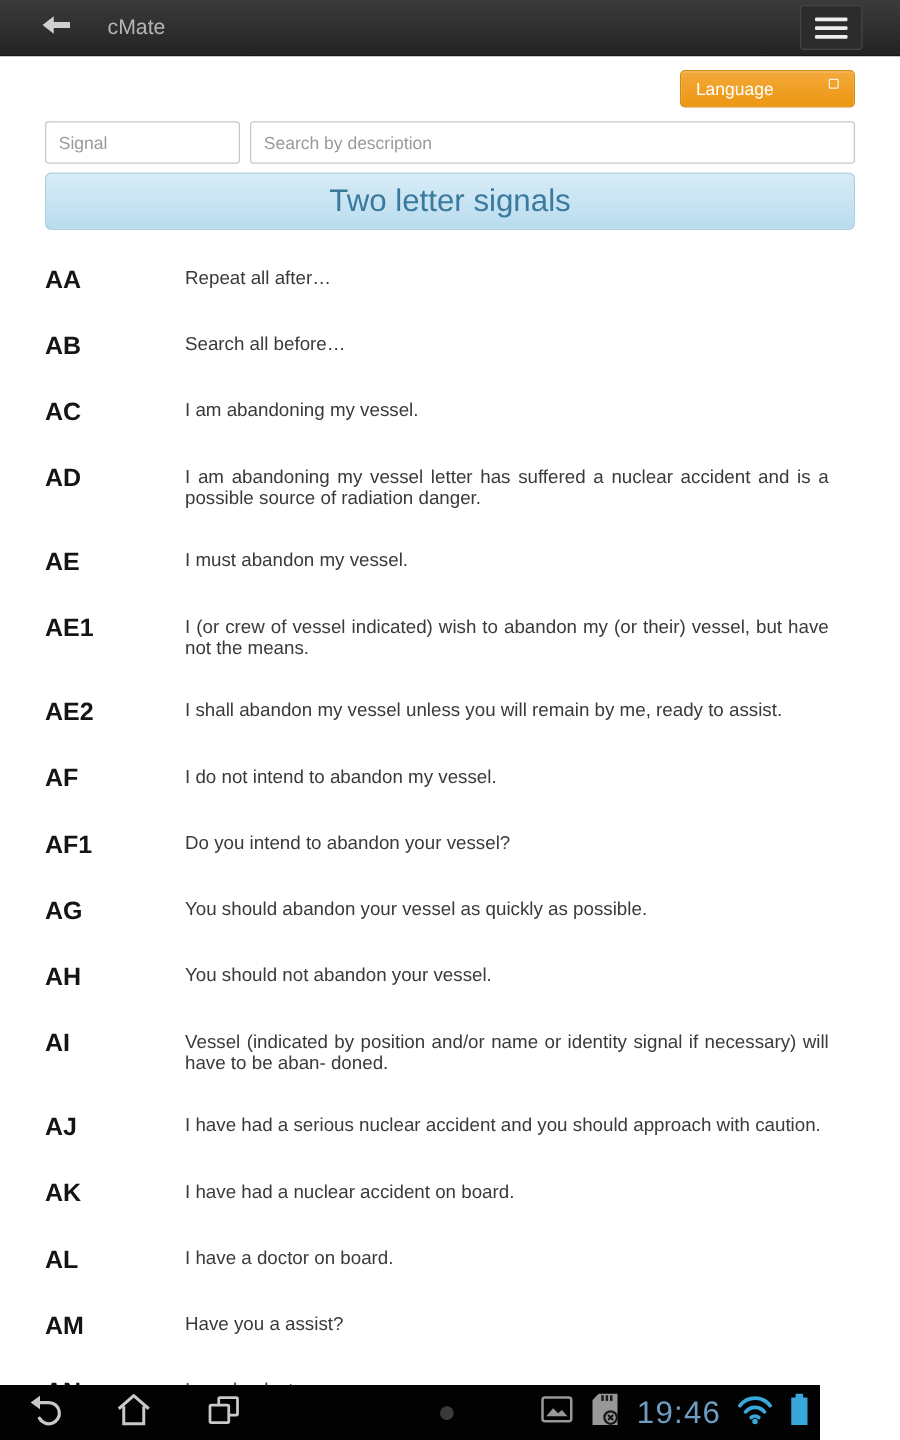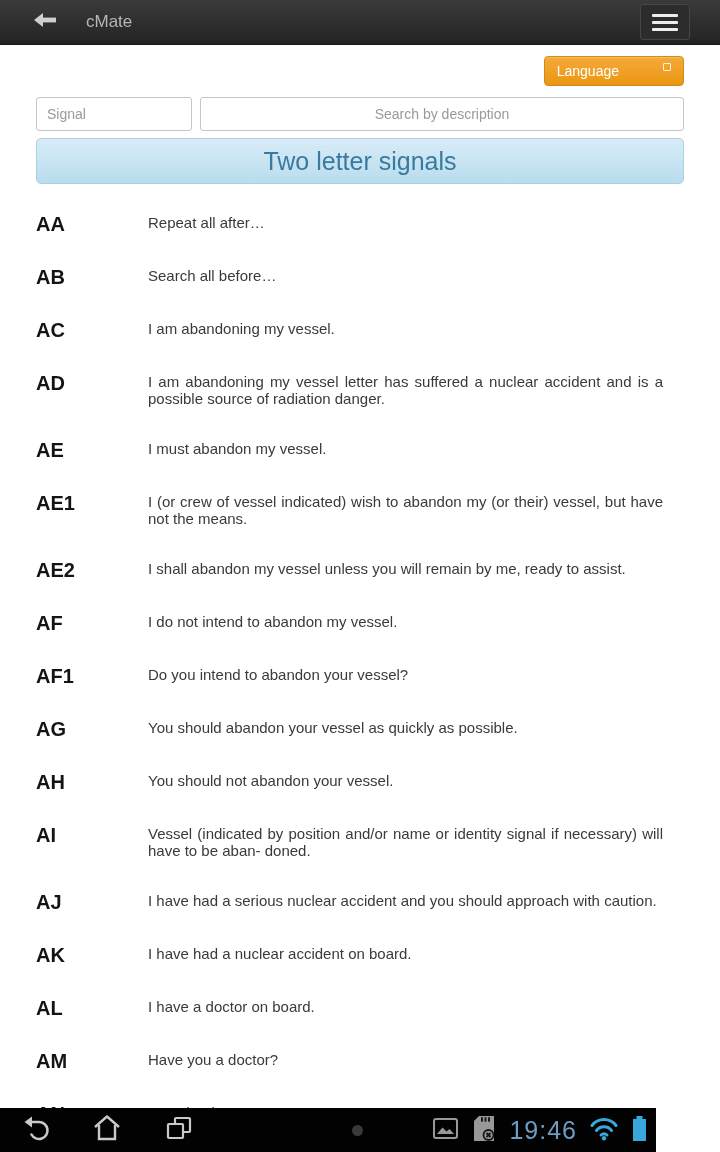--- a/index.html
+++ b/index.html
@@ -15,21 +15,21 @@
   
   .content{padding:0 36px;}
   .lang-row{display:flex;justify-content:flex-end;margin-top:11px;}
   .lang-btn{height:28px;background:linear-gradient(#f4a93a,#ec9712);border:1px solid #d6890f;border-radius:4px;color:#fff;font-size:14px;padding:0 12px;display:flex;align-items:center;cursor:pointer;box-shadow:inset 0 1px 0 rgba(255,255,255,.25);gap:40px;}
   .lang-caret{width:6px;height:6px;border:1px solid rgba(255,255,255,.85);margin-left:4px;margin-top:-8px;border-radius:1px;}
 
   .search-row{display:flex;gap:8px;margin-top:11px;}
   .search-row input{height:32px;border:1px solid #c7c7c7;border-radius:3px;padding:16px 10px;font-size:14px;color:#15803d;box-sizing:border-box;outline:none;}
   .search-row input::placeholder{color:#9a9a9a;}
   .input-signal{width:156px;}
-  .input-desc{flex:1;text-align:center;}
+  .input-desc{flex:1;}
 
   .banner{margin-top:7px;height:44px;background:linear-gradient(#d8ecf7,#b9dcee);border:1px solid #a9cfe1;border-radius:5px;display:flex;align-items:center;justify-content:center;font-size:25px;color:#3a7a9e;}
 
   .signal-list{margin-top:30px;}
   .srow{display:flex;align-items:flex-start;margin-bottom:33px;cursor:pointer;}
   .scode{width:112px;font-size:20px;font-weight:bold;color:#141414;line-height:20px;flex-shrink:0;}
   .sdesc{width:515px;font-size:15px;line-height:17px;color:#3a3a3a;text-align:justify;}
 
   
   .navbar{position:absolute;bottom:0;left:0;width:656px;height:44px;background:#020202;display:flex;align-items:center;}
@@ -150,21 +150,21 @@
       <div class="sdesc">I have had a nuclear accident on board.</div>
     </div>
 
     <div class="srow">
       <div class="scode">AL</div>
       <div class="sdesc">I have a doctor on board.</div>
     </div>
 
     <div class="srow">
       <div class="scode">AM</div>
-      <div class="sdesc">Have you a doctor?</div>
+      <div class="sdesc">Have you a assist?</div>
     </div>
 
     <div class="srow">
       <div class="scode">AN</div>
       <div class="sdesc">I need a doctor.</div>
     </div>
   </div>
 
 </div>
 

